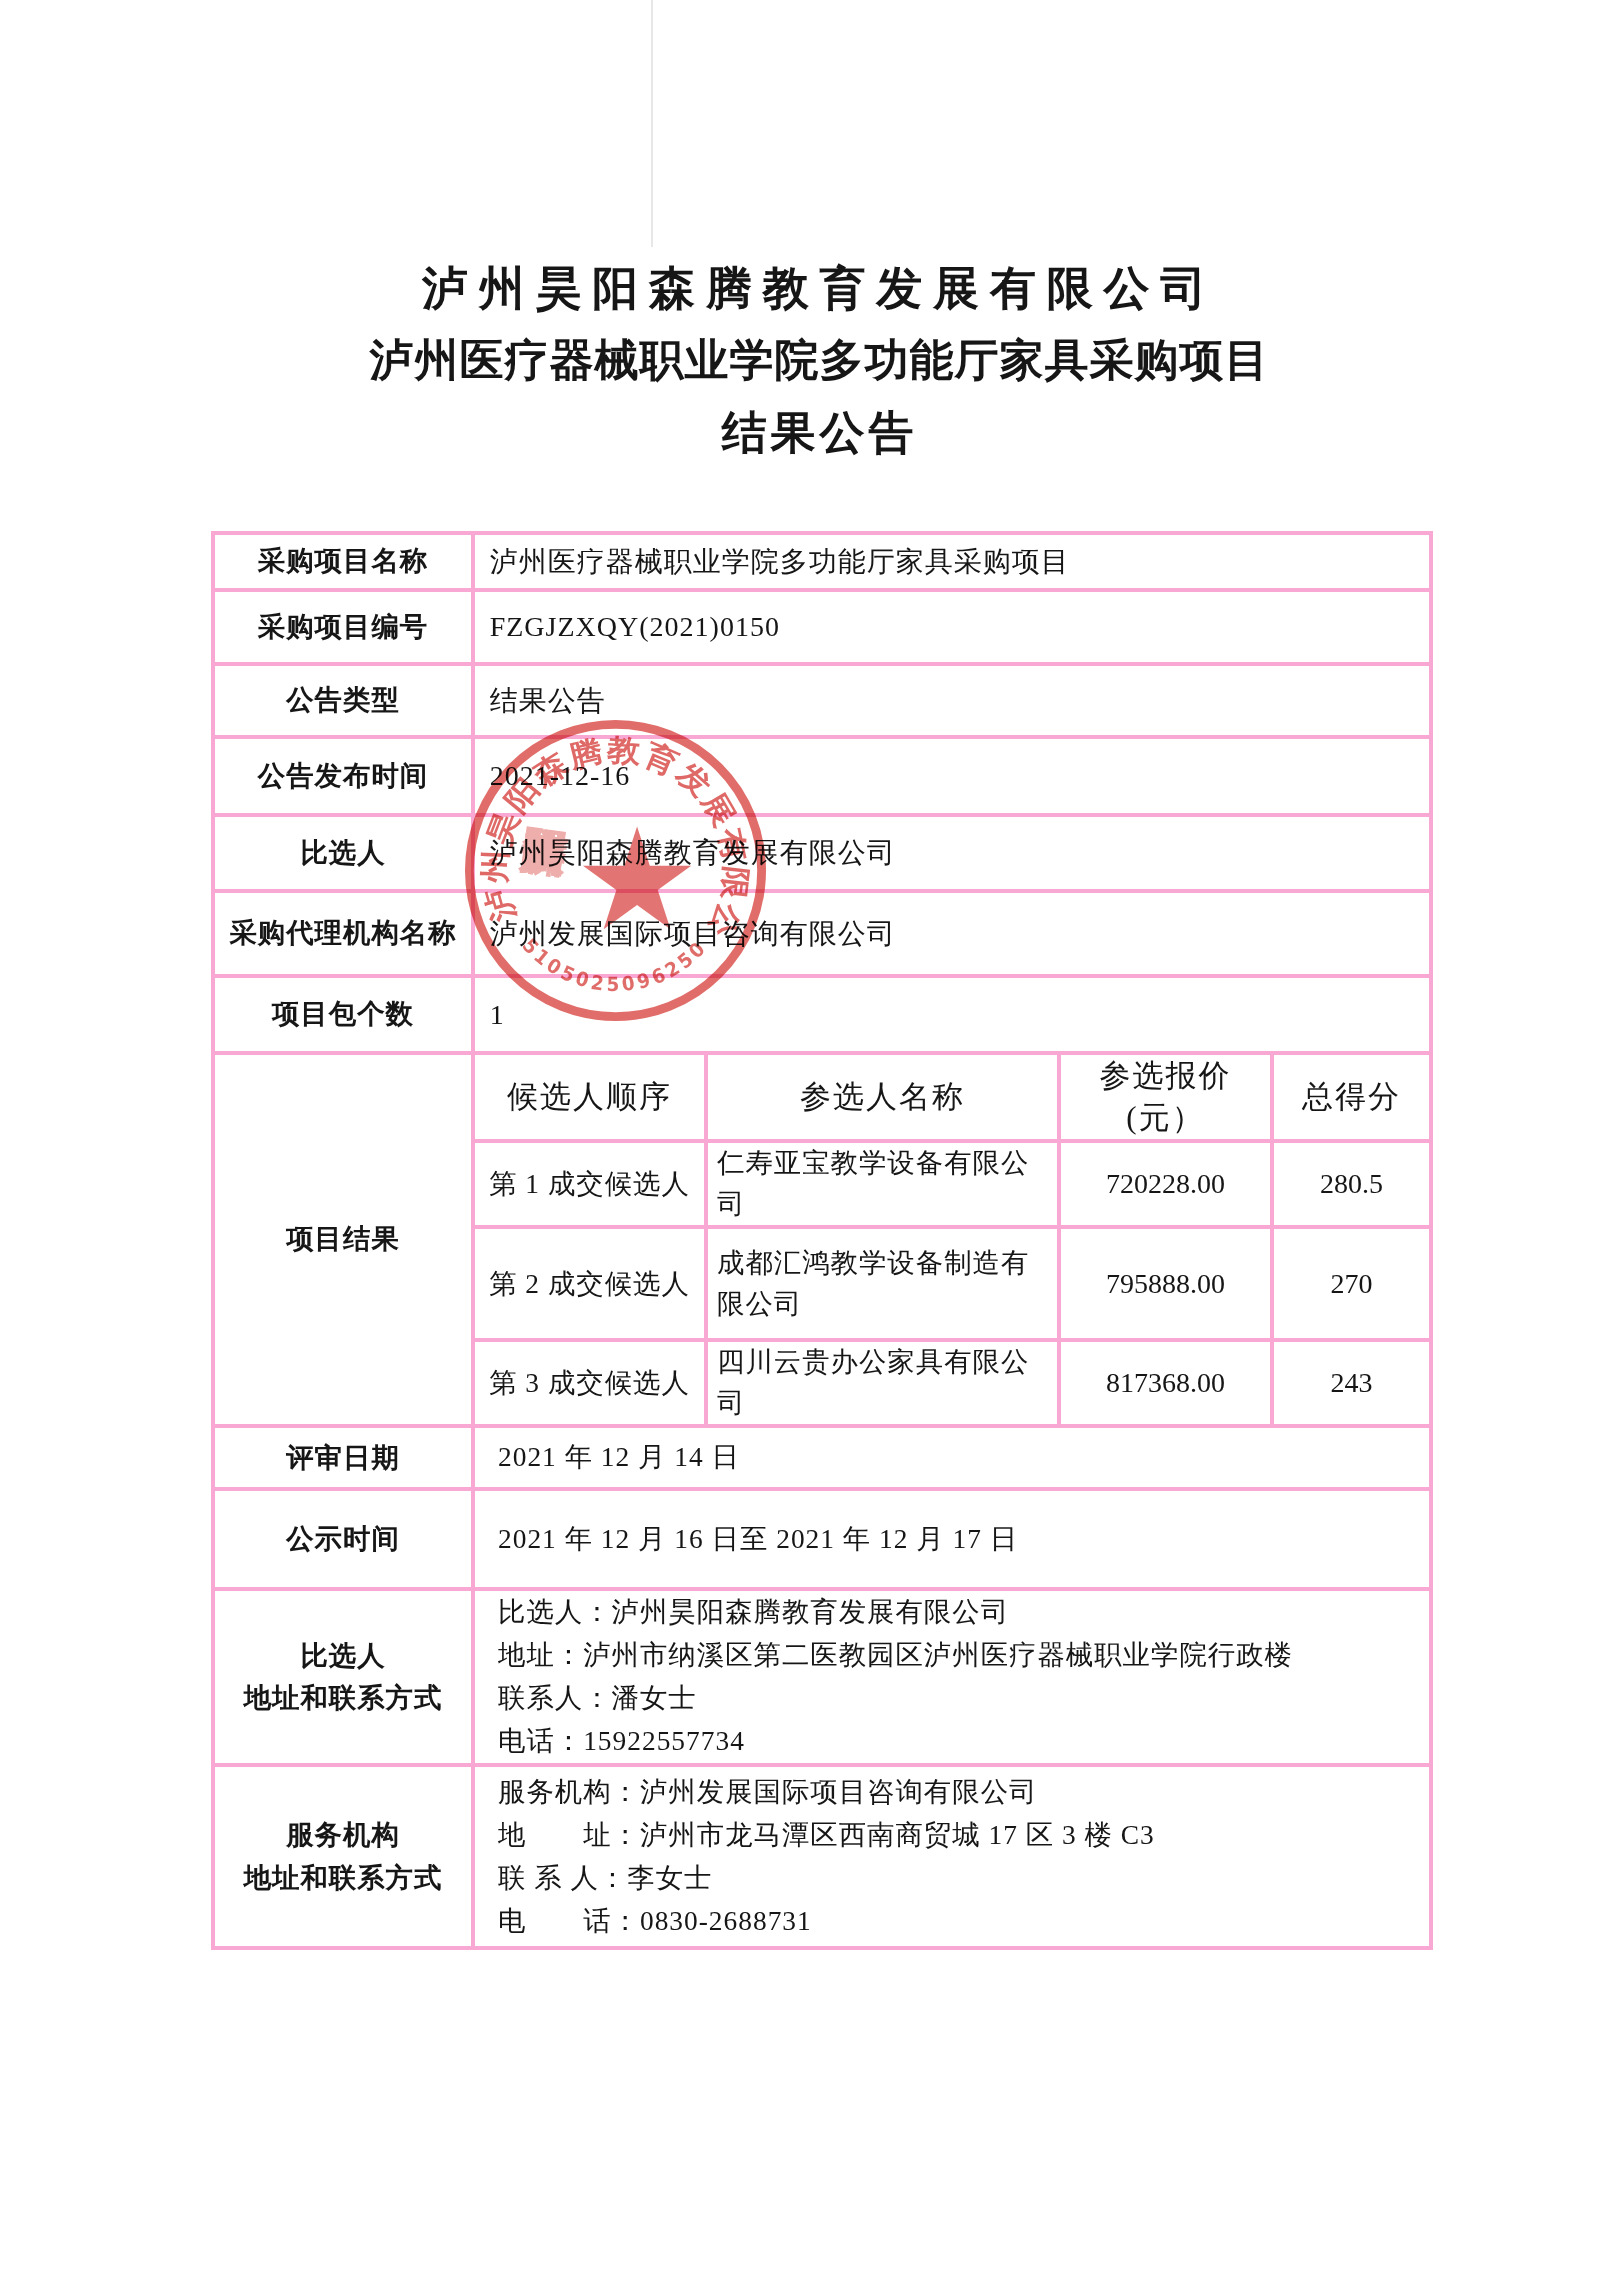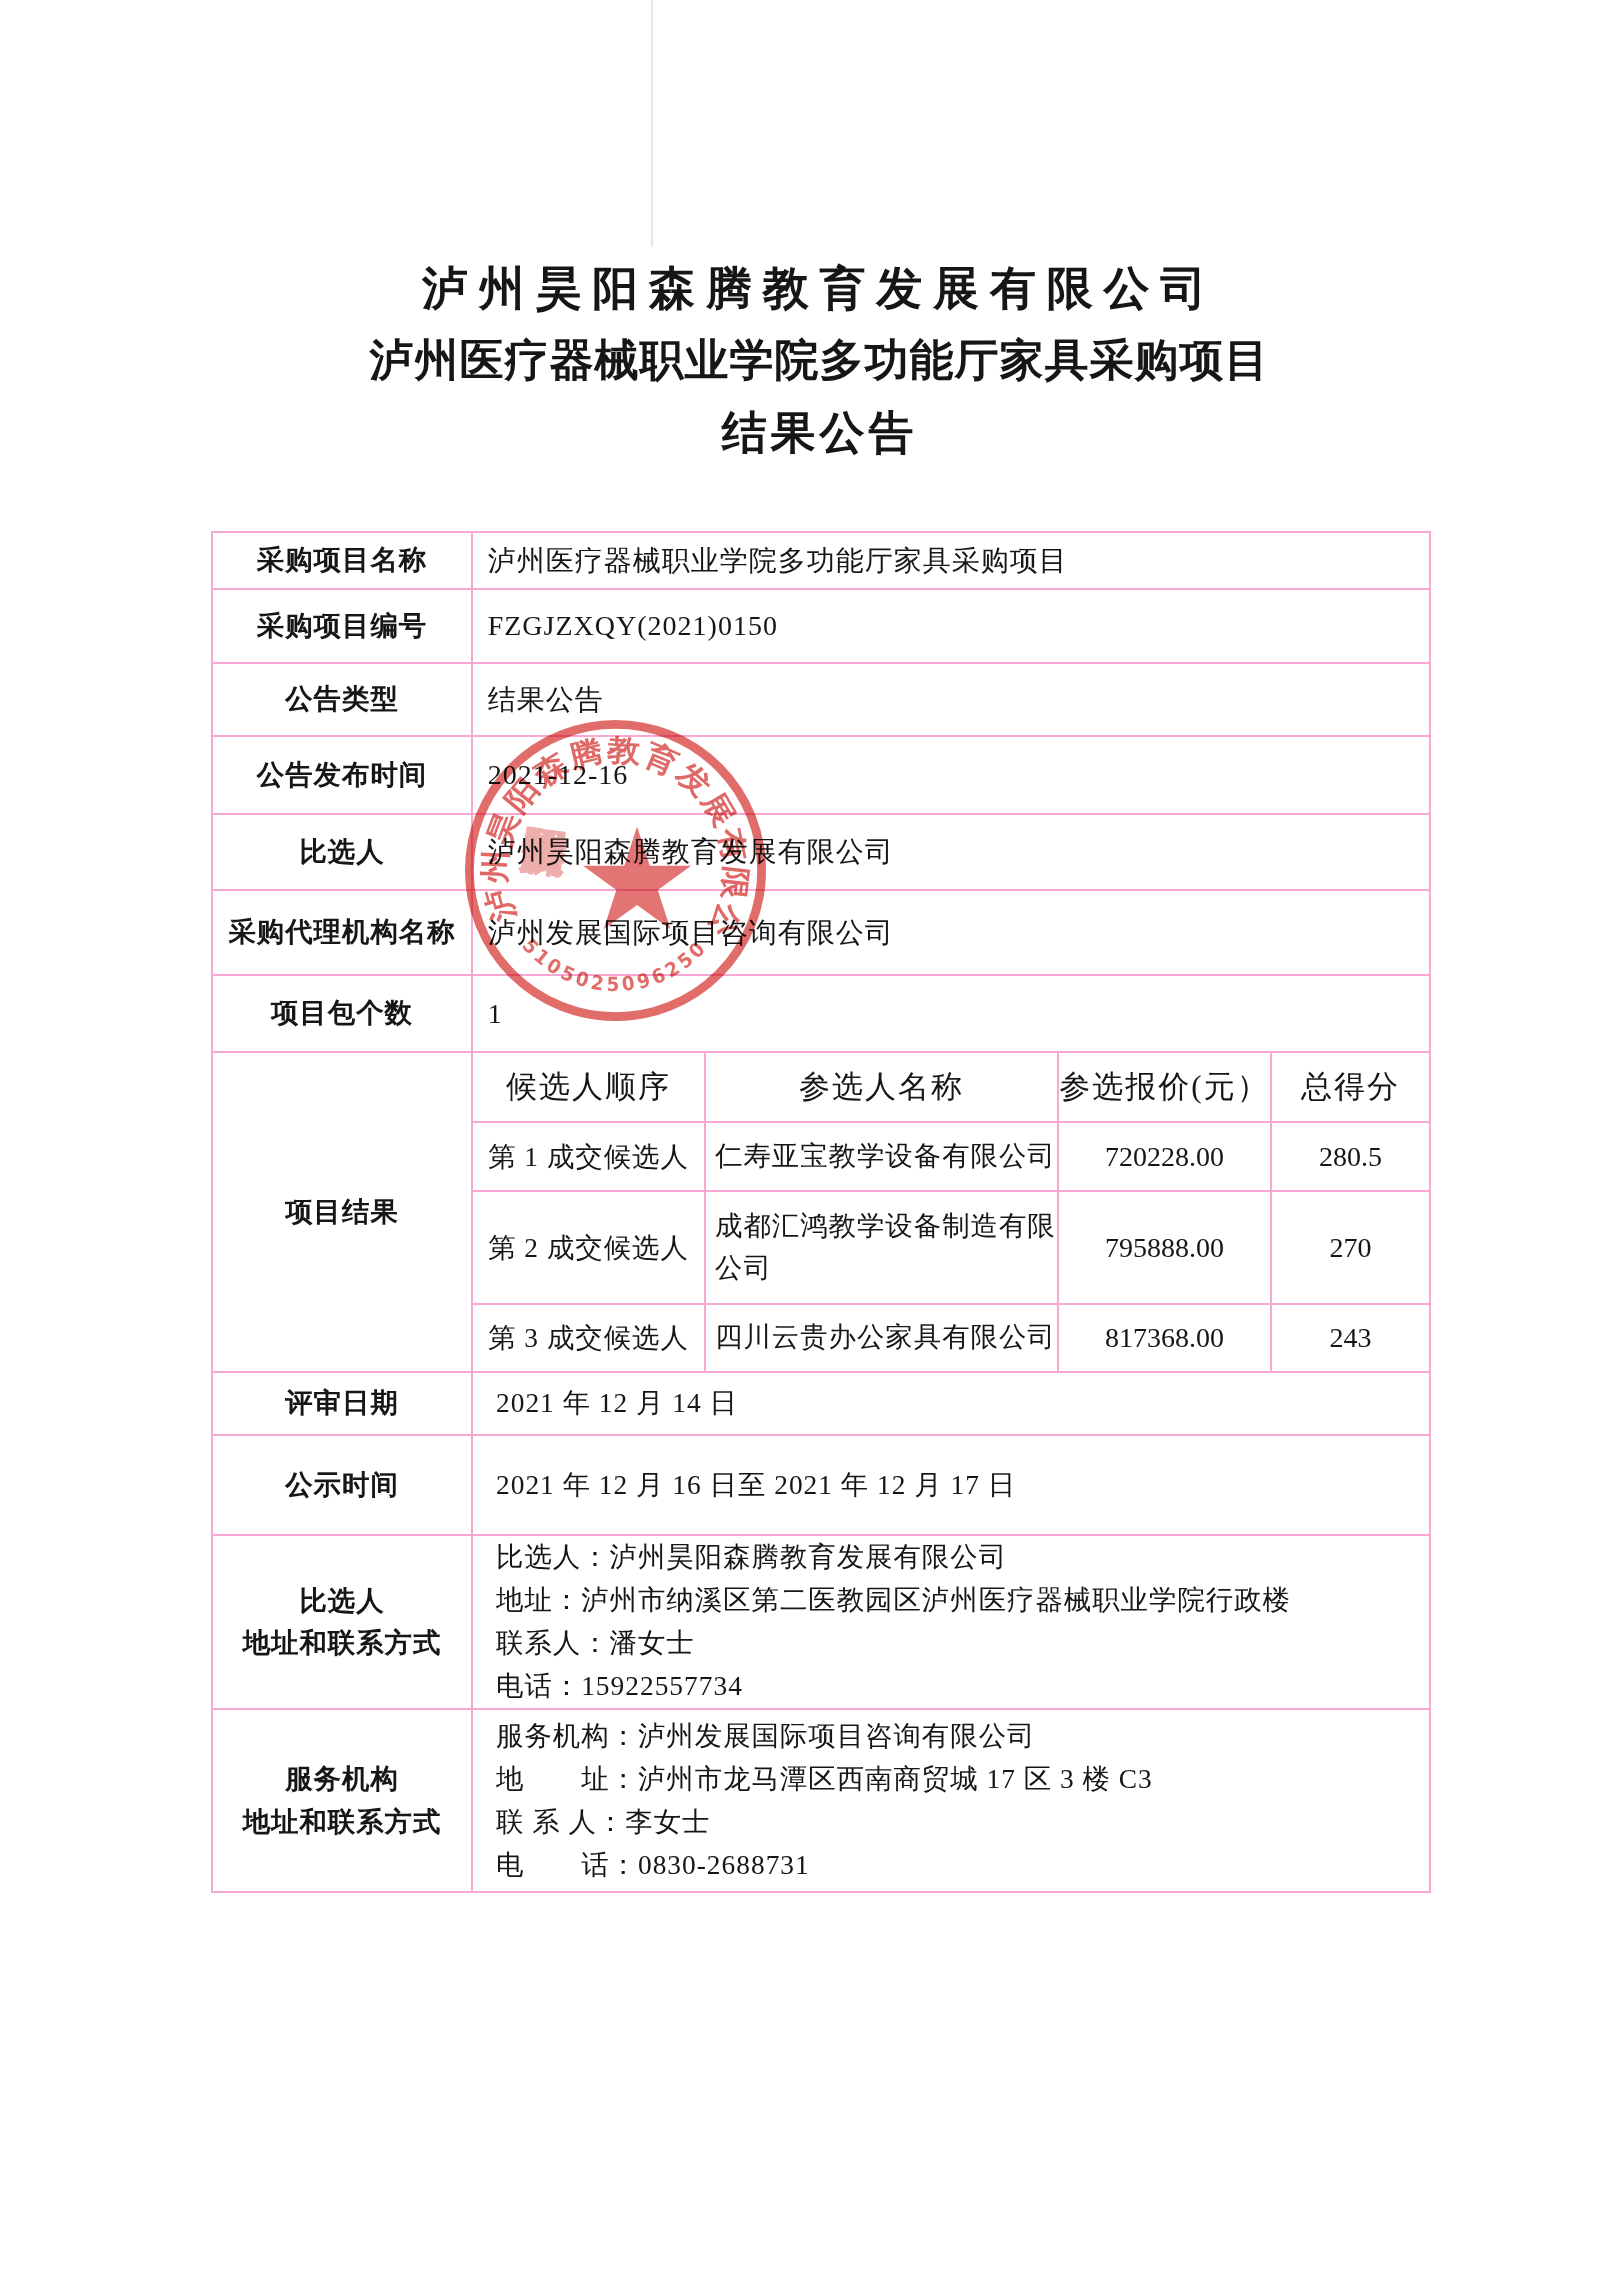--- a/index.html
+++ b/index.html
@@ -10,21 +10,21 @@
 
   
   .title-block { position: absolute; left: 211px; top: 253px; width: 1217px; text-align: center; font-weight: 700; }
   .title-line { line-height: 72px; white-space: nowrap; }
   .title-line-1 { font-size: 46px; letter-spacing: 10.8px; }
   .title-line-2 { font-size: 44px; letter-spacing: 1px; }
   .title-line-3 { font-size: 45px; letter-spacing: 3.9px; }
 
   
   table.doc { position: absolute; left: 211px; top: 531px; width: 1217px; border-collapse: collapse; table-layout: fixed; }
-  table.doc td { border: 2px solid #f9a8d4; vertical-align: middle; overflow: hidden; }
+  table.doc td { border: 4px solid #f9a8d4; vertical-align: middle; overflow: hidden; }
 
   td.lbl {
     font-family: "DejaVu Sans", "Liberation Sans", sans-serif;
     font-weight: 700; font-size: 27.4px; text-align: center; line-height: 1.55;
     letter-spacing: 1px;
   }
   td.val { font-size: 28px; padding-left: 14.7px; letter-spacing: 1px; }
 
   td.nest-hdr { font-size: 31px; text-align: center; letter-spacing: 2px; }
   td.order { font-size: 27.4px; text-align: center; letter-spacing: 1px; margin-top: 24px; }

